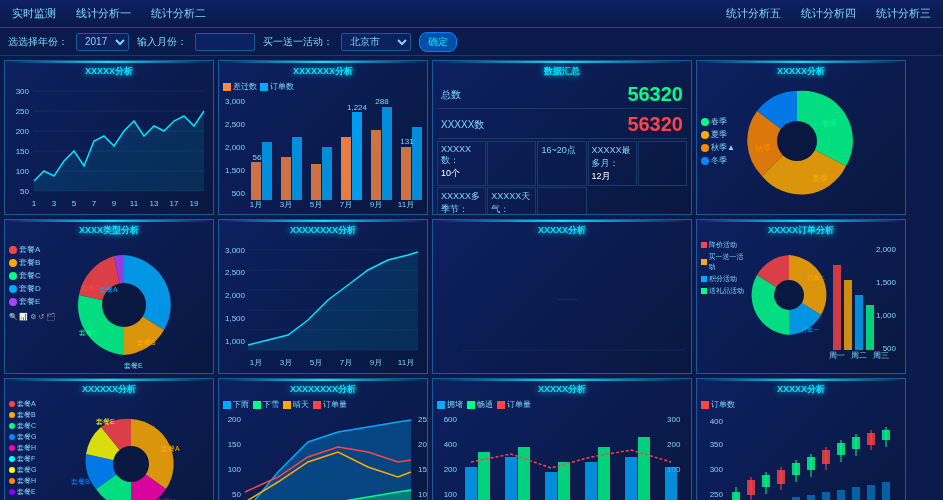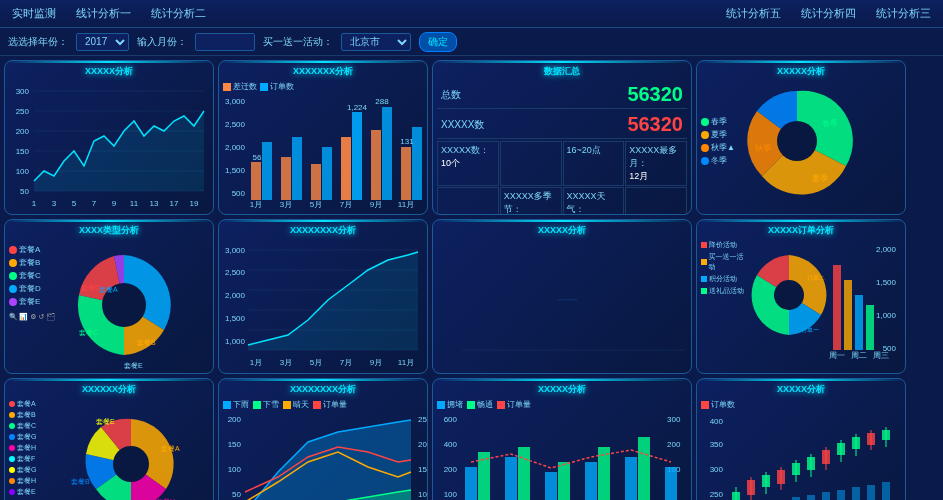--- a/index.html
+++ b/index.html
@@ -72,21 +72,21 @@
       display: grid;
       grid-template-columns: 210px 210px 260px 210px;
       grid-template-rows: 155px 155px 155px;
       gap: 4px;
       padding: 4px;
       height: calc(500px - 56px);
     }
     .panel {
       background: linear-gradient(135deg, #0d2060 0%, #081840 100%);
       border: 1px solid #1a5a9a;
-      border-radius: 8px;
+      border-radius: 0;
       padding: 4px;
       position: relative;
       overflow: hidden;
     }
     .panel::before {
       content: '';
       position: absolute;
       top: 0; left: 0; right: 0;
       height: 2px;
       background: linear-gradient(90deg, transparent, #00e5ff, transparent);
@@ -110,21 +110,21 @@
       align-items: center;
       padding: 2px 4px;
       border-bottom: 1px solid #1a3a6a;
       margin-bottom: 2px;
     }
     .summary-label { color: #7dd6f8; font-size: 10px; }
     .summary-value-large { color: #00ff88; font-size: 20px; font-weight: bold; }
     .summary-value-red { color: #ff4444; font-size: 20px; font-weight: bold; }
     .summary-grid {
       display: grid;
-      grid-template-columns: 1fr 1fr 1fr 1fr;
+      grid-template-columns: 1fr 1fr 1fr 1fr 1fr;
       gap: 1px;
     }
     .summary-cell {
       padding: 2px 3px;
       border: 1px solid #1a3a6a;
       font-size: 9px;
     }
     .summary-cell-label { color: #7dd6f8; }
     .summary-cell-value { color: #ffffff; }
     svg { overflow: visible; }

